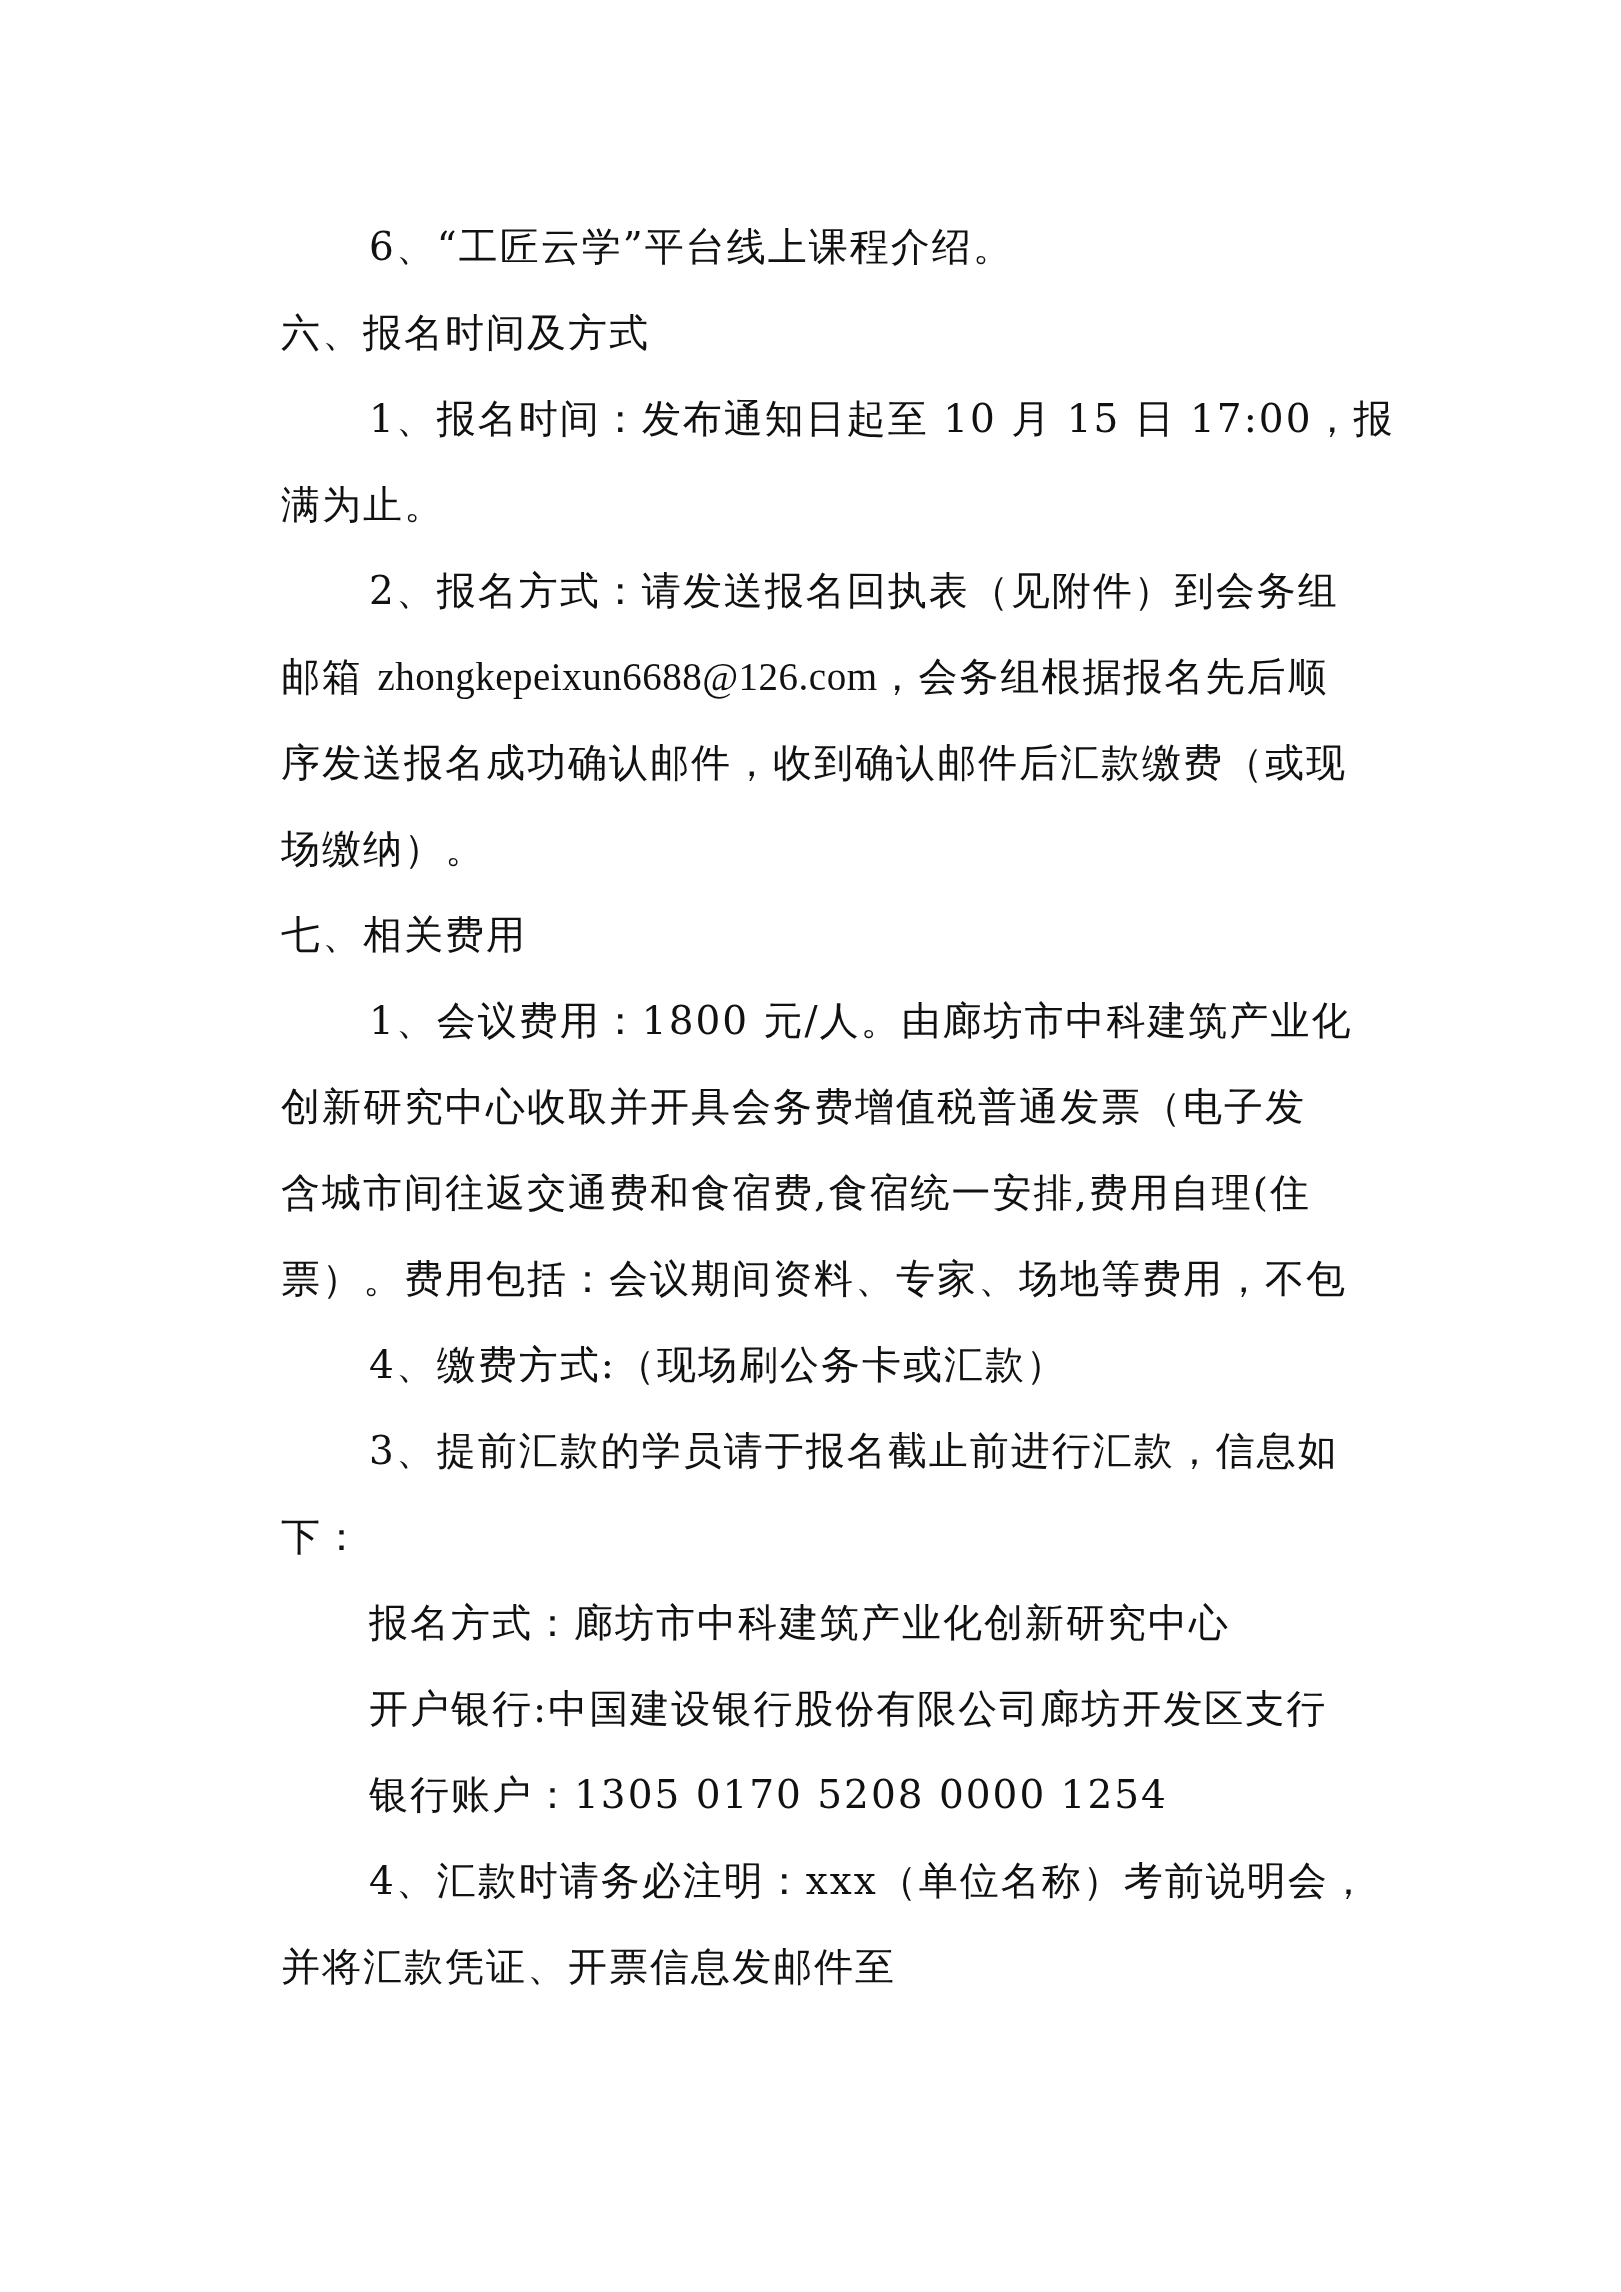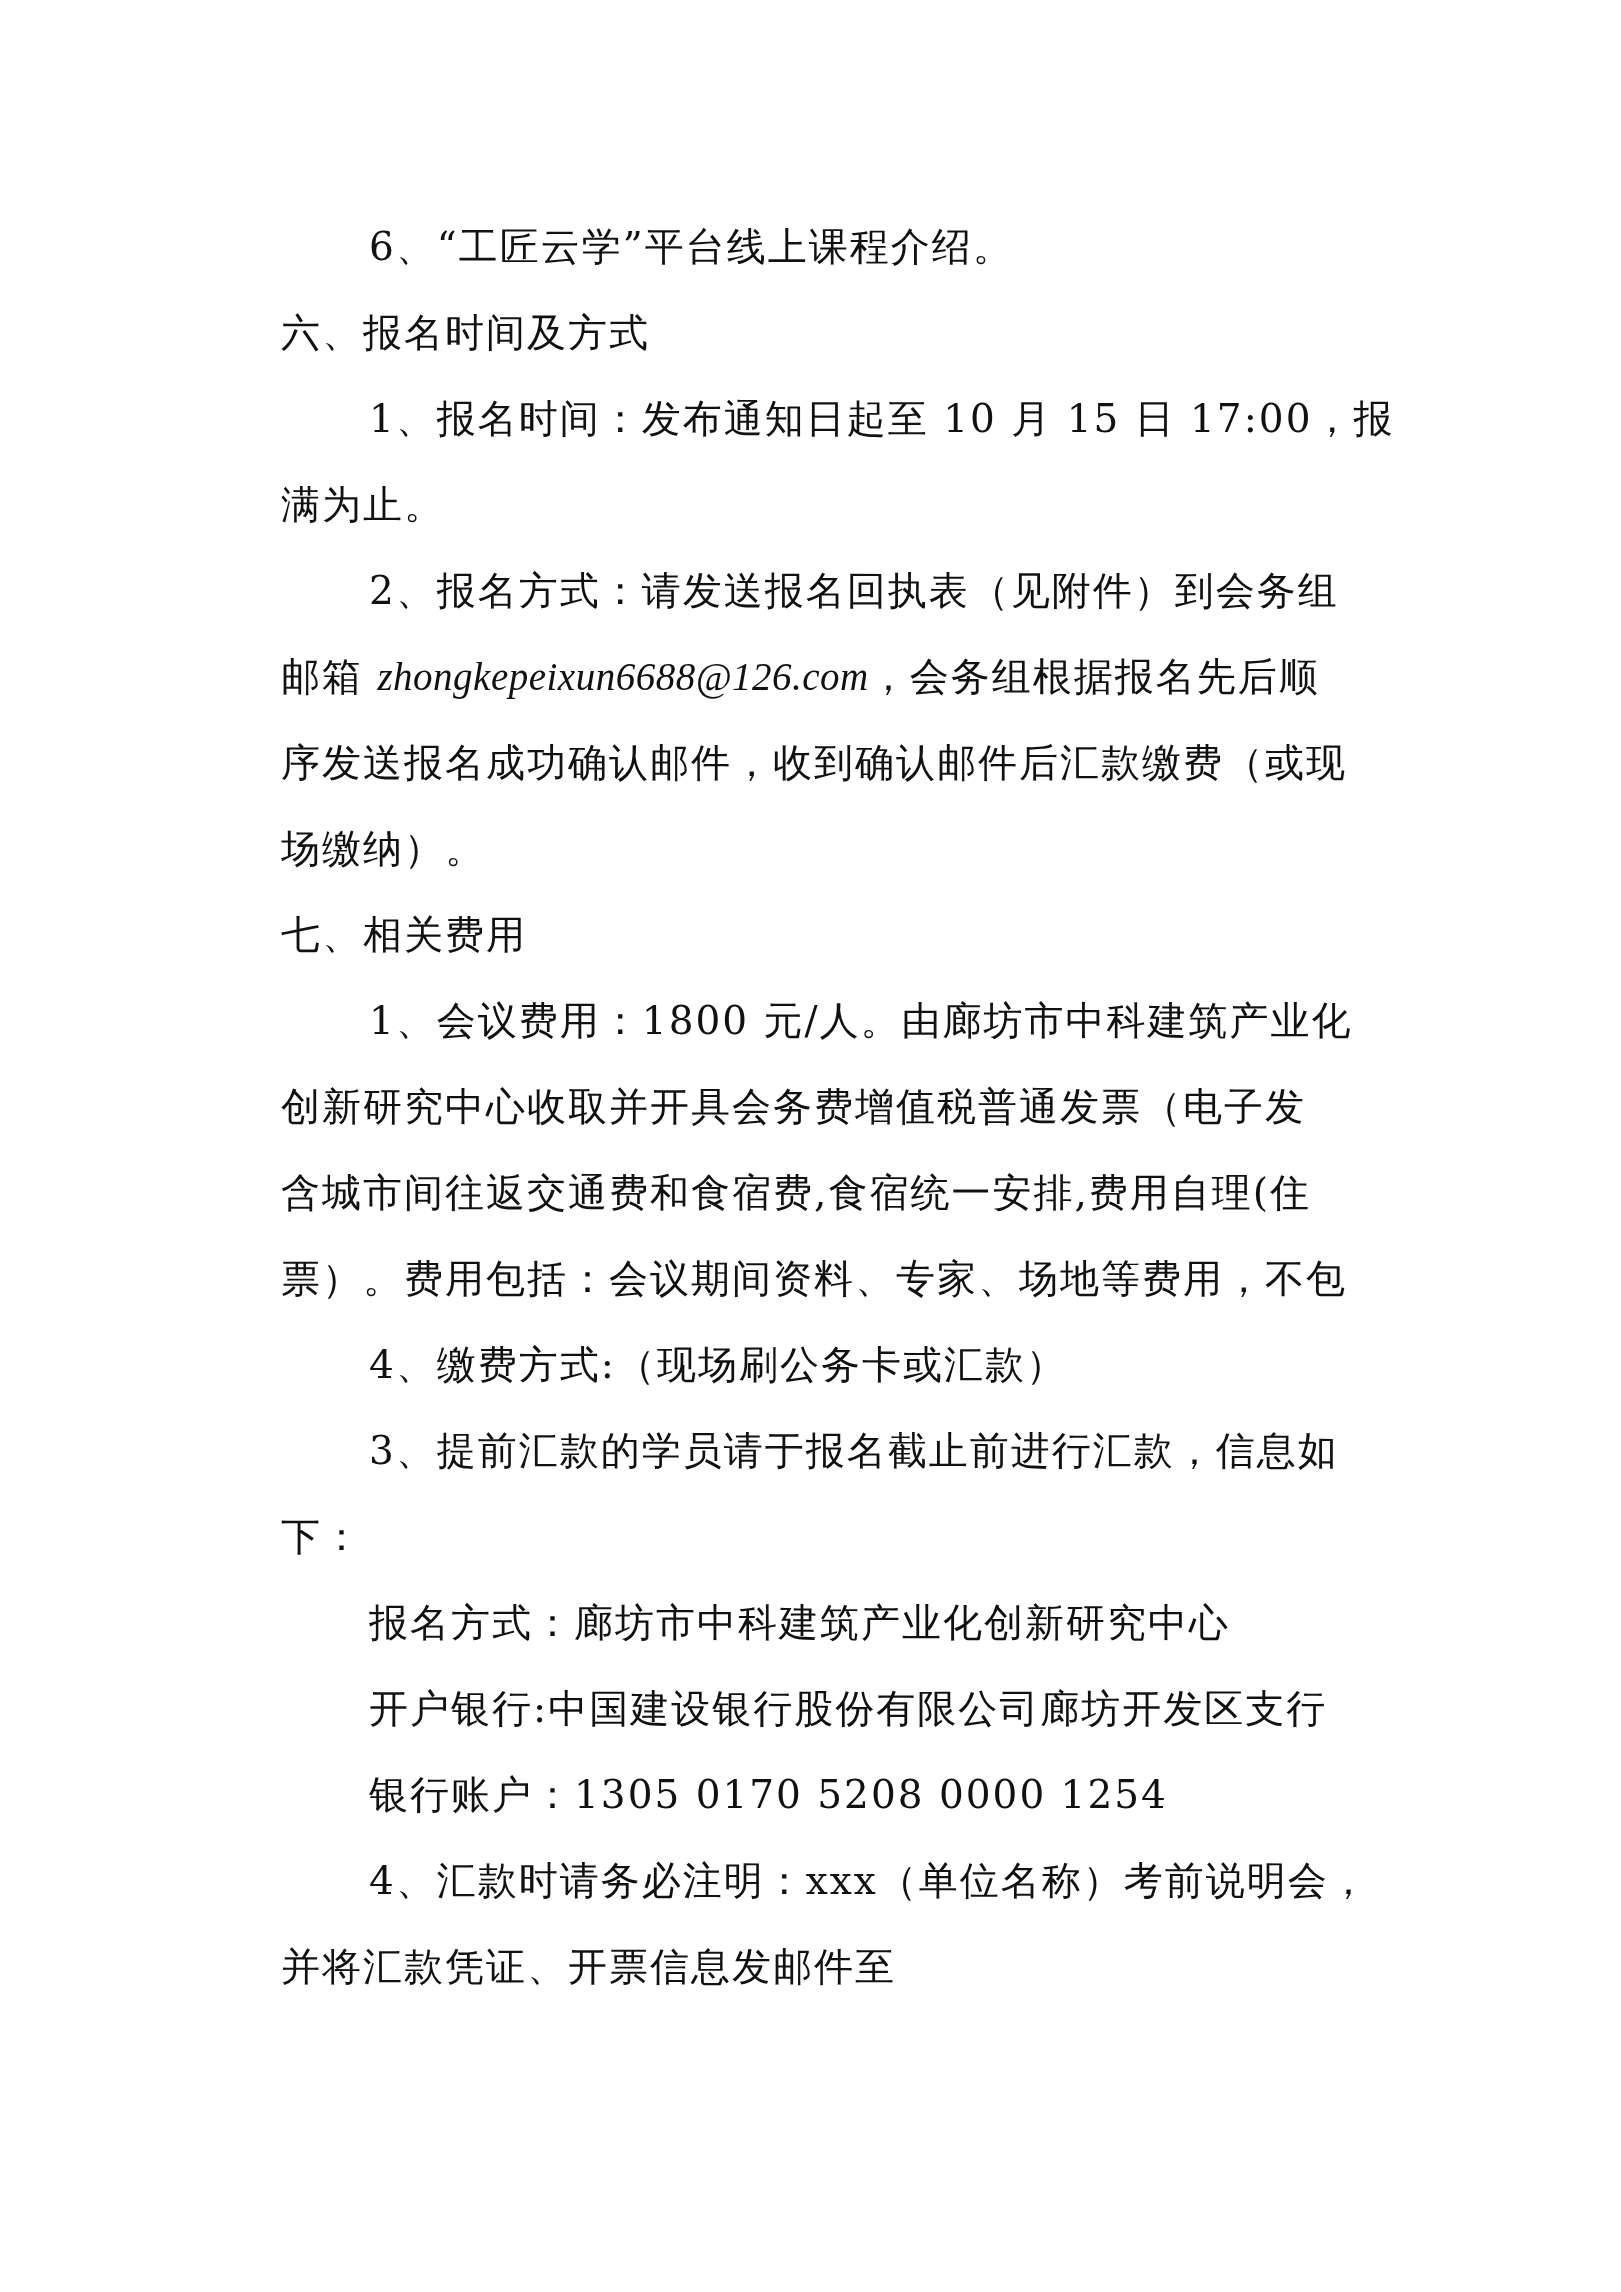--- a/index.html
+++ b/index.html
@@ -29,21 +29,20 @@
     font-size: 39px;
     white-space: nowrap;
     letter-spacing: 2px;
   }
   .sub {
     padding-left: 88px;
   }
   .mono {
     font-family: "Liberation Serif", "DejaVu Serif", serif;
     letter-spacing: 0.5px;
-    font-style: italic;
   }
 </style>
 </head>
 <body>
 
 <div class="page">
 
   <div class="line sub">6、“工匠云学”平台线上课程介绍。</div>
 
   <div class="line">六、报名时间及方式</div>

